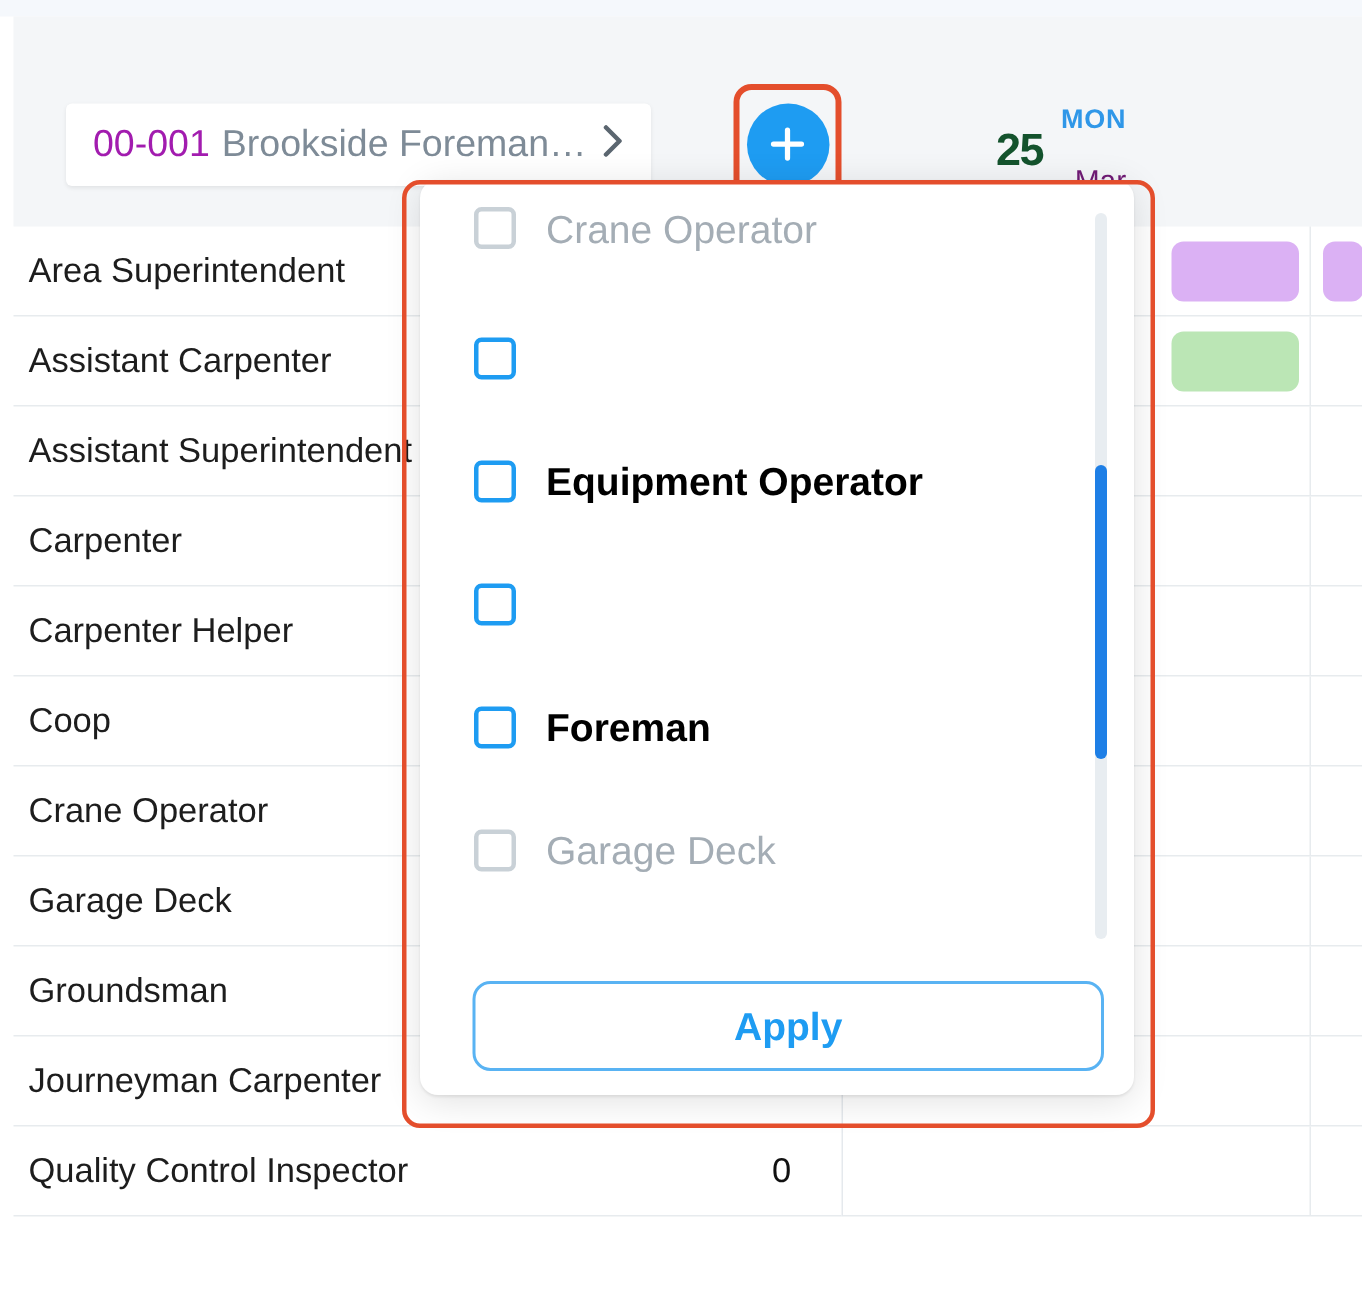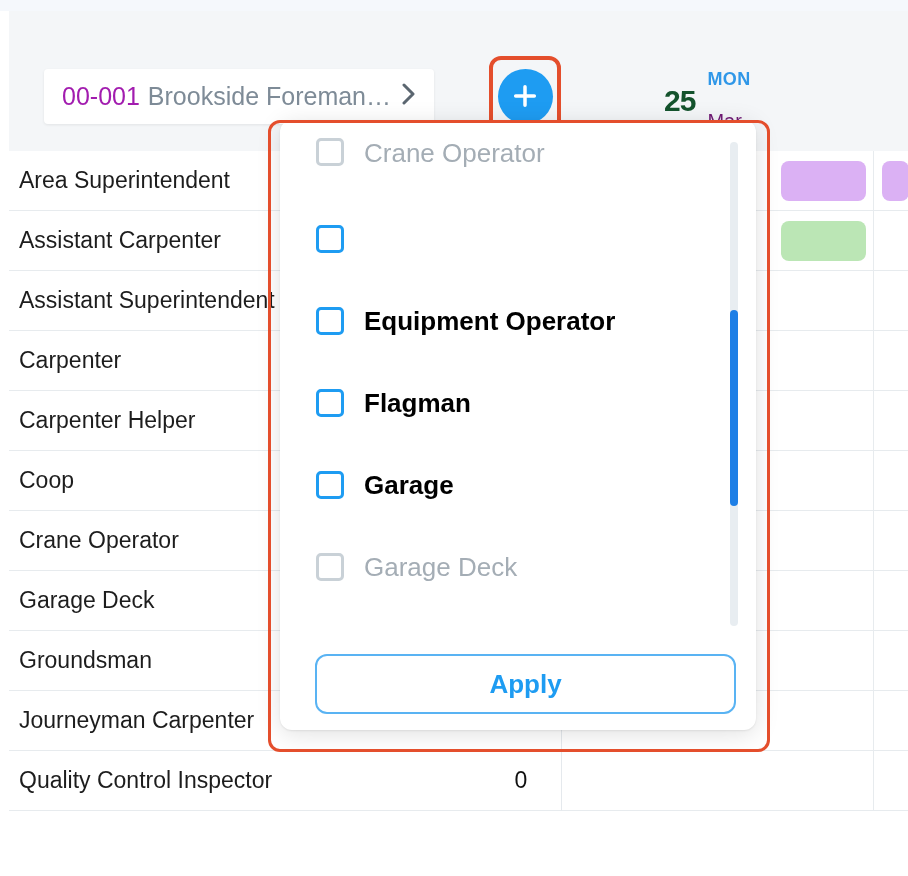--- a/index.html
+++ b/index.html
@@ -54,21 +54,21 @@
     cursor: pointer;
   }
   .add-btn svg { width: 28px; height: 28px; }
 
   .date-block {
     position: absolute;
     left: 655px; top: 58px;
     display: flex; align-items: center;
   }
   .date-num { font-size: 30px; font-weight: 700; color: #14532d; letter-spacing: -1px; }
-  .date-meta { margin-left: 12px; }
+  .date-meta { margin-left: 12px; text-align: right; }
   .date-dow { font-size: 18px; font-weight: 600; color: #2f97e8; letter-spacing: 0.5px; }
   .date-mon { font-size: 20px; color: #701a75; margin-top: 20px; }
 
   
   .list-area {
     position: absolute;
     left: 9px; top: 151px;
     width: 552px;
   }
   .list-row {
@@ -297,25 +297,24 @@
     </div>
     <div class="popup-item">
       <span class="chk"></span>
     </div>
     <div class="popup-item">
       <span class="chk"></span>
       <span>Equipment Operator</span>
     </div>
     <div class="popup-item">
       <span class="chk"></span>
-      <span>Flagman</span>
     </div>
     <div class="popup-item">
       <span class="chk"></span>
-      <span>Garage</span>
+      <span>Foreman</span>
     </div>
     <div class="popup-item disabled">
       <span class="chk"></span>
       <span>Garage Deck</span>
     </div>
   </div>
   <div class="scrollbar-track"></div>
   <div class="scrollbar-thumb"></div>
   <div class="apply-btn">
     <span>Apply</span>

